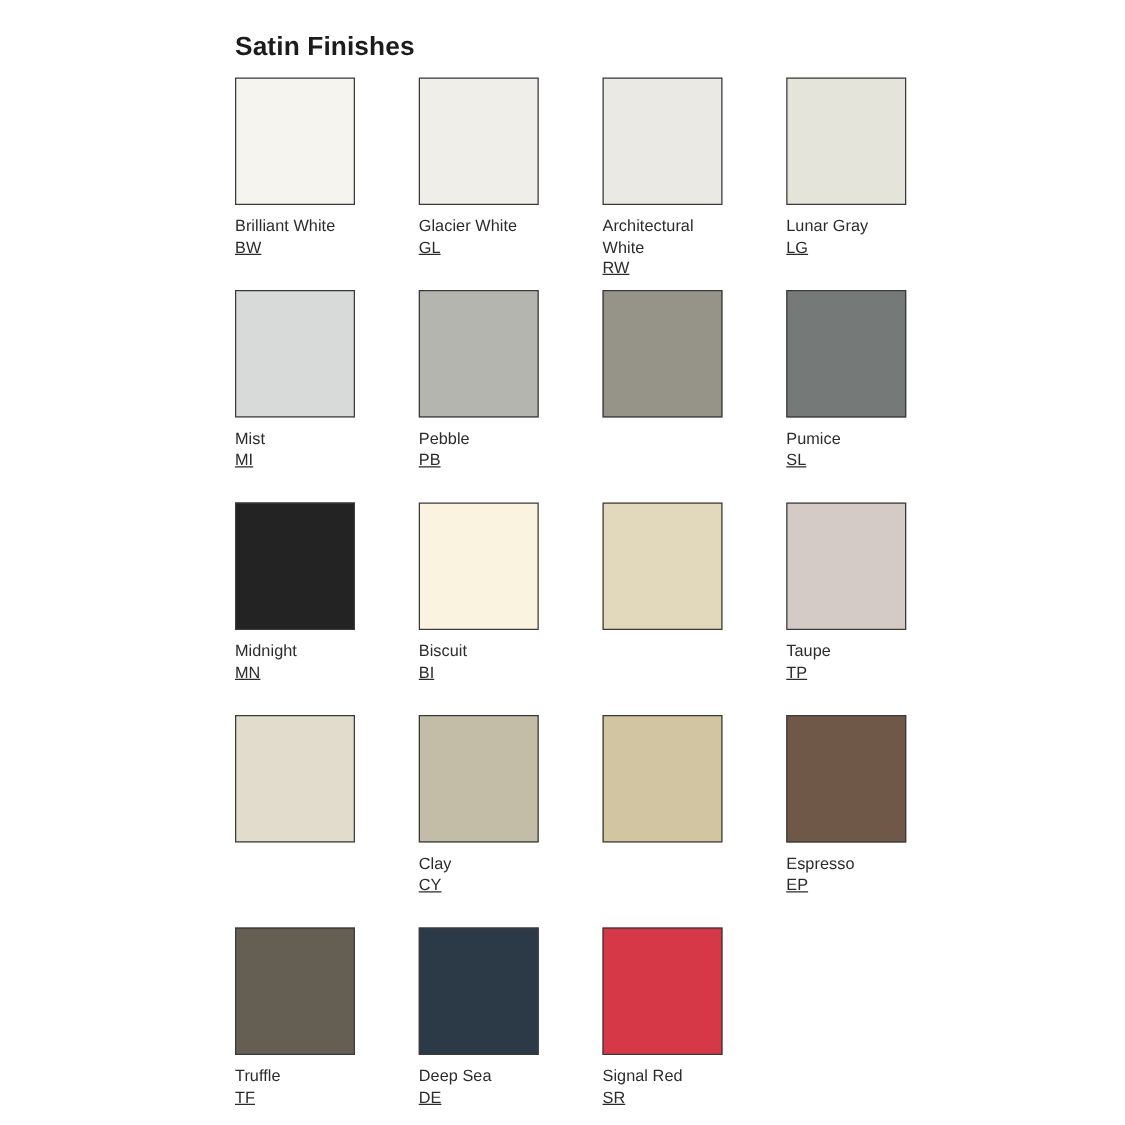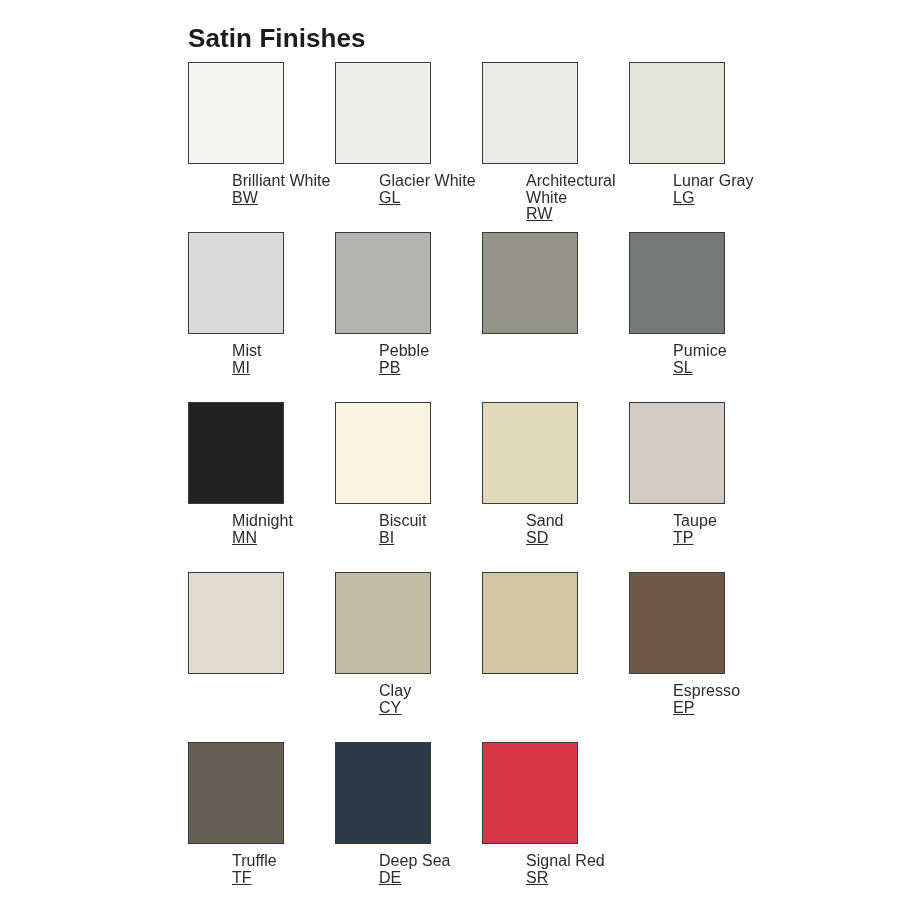--- a/index.html
+++ b/index.html
@@ -20,21 +20,21 @@
     position: relative;
     width: 900px;
     height: 900px;
     box-sizing: border-box;
     padding: 26px 0 0 0;
   }
   .page-title {
     position: absolute;
     left: 188px;
     top: 26px;
-    font-size: 26px;
+    font-size: 21px;
     font-weight: bold;
     letter-spacing: 0.1px;
     color: #1c1c1c;
     line-height: 24px;
   }
   .swatch-grid {
     position: absolute;
     left: 188px;
     top: 62px;
     width: 620px;
@@ -49,26 +49,25 @@
     position: relative;
   }
   .swatch-chip {
     width: 96px;
     height: 102px;
     box-sizing: border-box;
     border: 1px solid #3a3a3a;
   }
   .swatch-label {
     margin-top: 9px;
-    font-size: 16px;
+    font-size: 13px;
     line-height: 16.5px;
     color: #2b2b2b;
     width: 110px;
     letter-spacing: 0.05px;
-    margin-left: 44px;
   }
   .swatch-name {
     display: block;
   }
   .swatch-code {
     display: block;
     text-decoration: underline;
   }
 </style>
 </head>
@@ -140,24 +139,20 @@
       </div>
       <div class="swatch-cell">
         <div class="swatch-chip" style="background: rgb(250, 243, 224);"></div>
         <div class="swatch-label">
           <span class="swatch-name">Biscuit</span>
           <span class="swatch-code">BI</span>
         </div>
       </div>
       <div class="swatch-cell">
         <div class="swatch-chip" style="background: rgb(226, 216, 188);"></div>
-        <div class="swatch-label">
-          <span class="swatch-name">Sand</span>
-          <span class="swatch-code">SD</span>
-        </div>
       </div>
       <div class="swatch-cell">
         <div class="swatch-chip" style="background: rgb(213, 203, 198);"></div>
         <div class="swatch-label">
           <span class="swatch-name">Taupe</span>
           <span class="swatch-code">TP</span>
         </div>
       </div>
       <div class="swatch-cell">
         <div class="swatch-chip" style="background: rgb(225, 220, 204);"></div>

